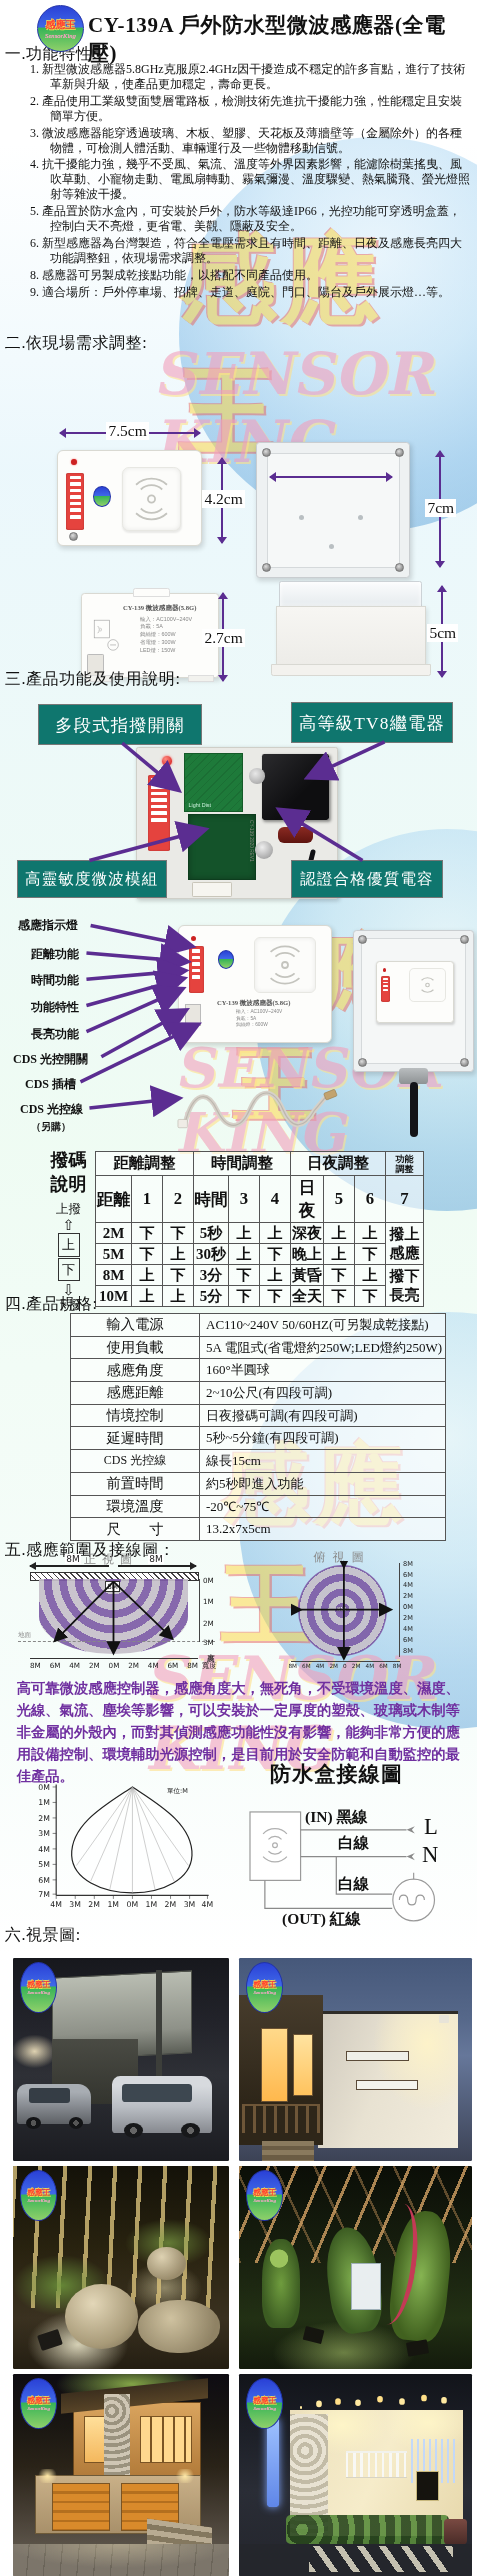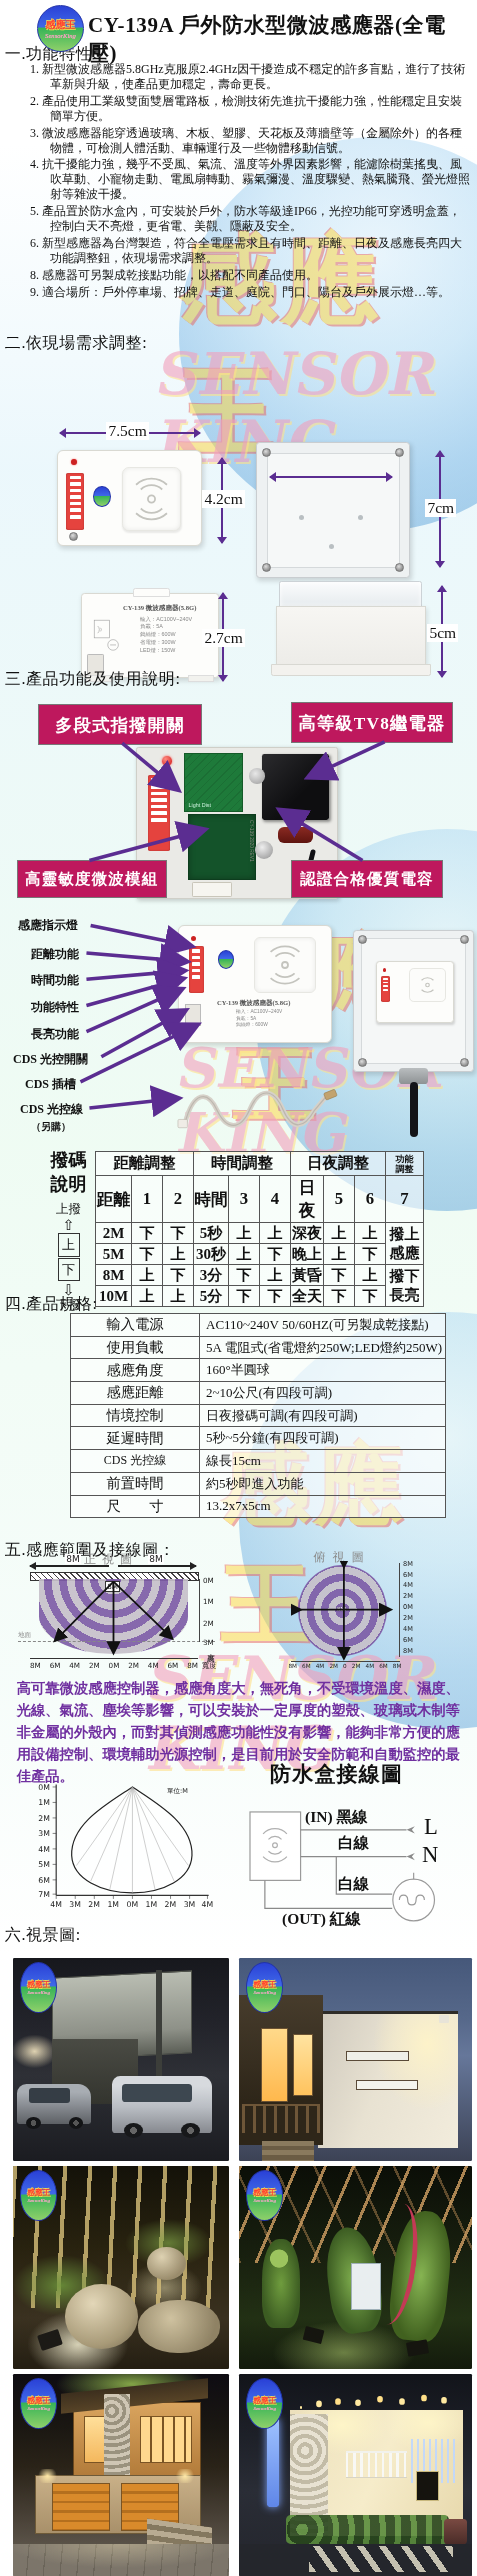--- a/index.html
+++ b/index.html
@@ -3,22 +3,22 @@
 <meta charset="utf-8">
 <style>
 html,body{margin:0;padding:0}
 body{width:477px;height:2576px;position:relative;background:#fff;overflow:hidden;
      font-family:"Liberation Serif",serif;color:#111}
 .abs{position:absolute}
 .z{z-index:2}
 .wm{z-index:0;pointer-events:none}
 .sh{font-weight:normal;font-size:16px;z-index:2;letter-spacing:0.6px}
 .feat{font-size:12px;line-height:15px;padding-left:20px;text-indent:-20px;margin-bottom:1.8px}
-.co{background:#be185d;border:0.6px solid #777;color:#fff;display:flex;align-items:center;justify-content:center;
-    font-weight:bold;font-size:17.3px;z-index:2;letter-spacing:1.2px}
+.co{background:#0f766e;border:0.6px solid #777;color:#fff;display:flex;align-items:center;justify-content:center;
+    font-weight:normal;font-size:17.3px;z-index:2;letter-spacing:1.2px}
 .dla{font-size:15.5px;background:#fff;padding:0 2.4px;z-index:3}
 .ah{background:#5b2d91;height:2.4px;z-index:3}
 .ah:before{content:"";position:absolute;top:-4.2px;left:-1.2px;border:5.4px solid transparent;border-left:0;border-right:7.2px solid #5b2d91}
 .ah:after{content:"";position:absolute;top:-4.2px;right:-1.2px;border:5.4px solid transparent;border-right:0;border-left:7.2px solid #5b2d91}
 .av{background:#5b2d91;width:2.4px;z-index:3}
 .av:before{content:"";position:absolute;left:-4.2px;top:-1.2px;border:5.4px solid transparent;border-top:0;border-bottom:7.2px solid #5b2d91}
 .av:after{content:"";position:absolute;left:-4.2px;bottom:-1.2px;border:5.4px solid transparent;border-bottom:0;border-top:7.2px solid #5b2d91}
 .wbox{background:#fdfdfb;border:0.6px solid #d9d9d2;border-radius:6px;box-shadow:1.8px 2.4px 4.8px rgba(0,0,0,.14);z-index:2}
 .dip{background:#e5433e;border-radius:1.8px;box-shadow:inset 0 0 1.8px rgba(0,0,0,.35)}
 .dip i{display:block;background:#fff;height:3.6px;margin:3px 3.6px 0 3.6px;border-radius:0.6px}
@@ -408,20 +408,24 @@
         <td class="lb">延遲時間</td>
         <td class="vl">5秒~5分鐘(有四段可調)</td>
       </tr>
   <tr>
         <td class="lb" style="font-size:12px">CDS 光控線</td>
         <td class="vl">線長15cm</td>
       </tr>
   <tr>
         <td class="lb">前置時間</td>
         <td class="vl">約5秒即進入功能</td>
+      </tr>
+  <tr>
+        <td class="lb">環境溫度</td>
+        <td class="vl">-20℃~75℃</td>
       </tr>
   <tr>
         <td class="lb">尺　　寸</td>
         <td class="vl">13.2x7x5cm</td>
       </tr>
 </tbody>
   </table>
 
 <div class="abs sh" style="left:4.8px;top:1540px">五.感應範圍及接線圖：</div>
 

